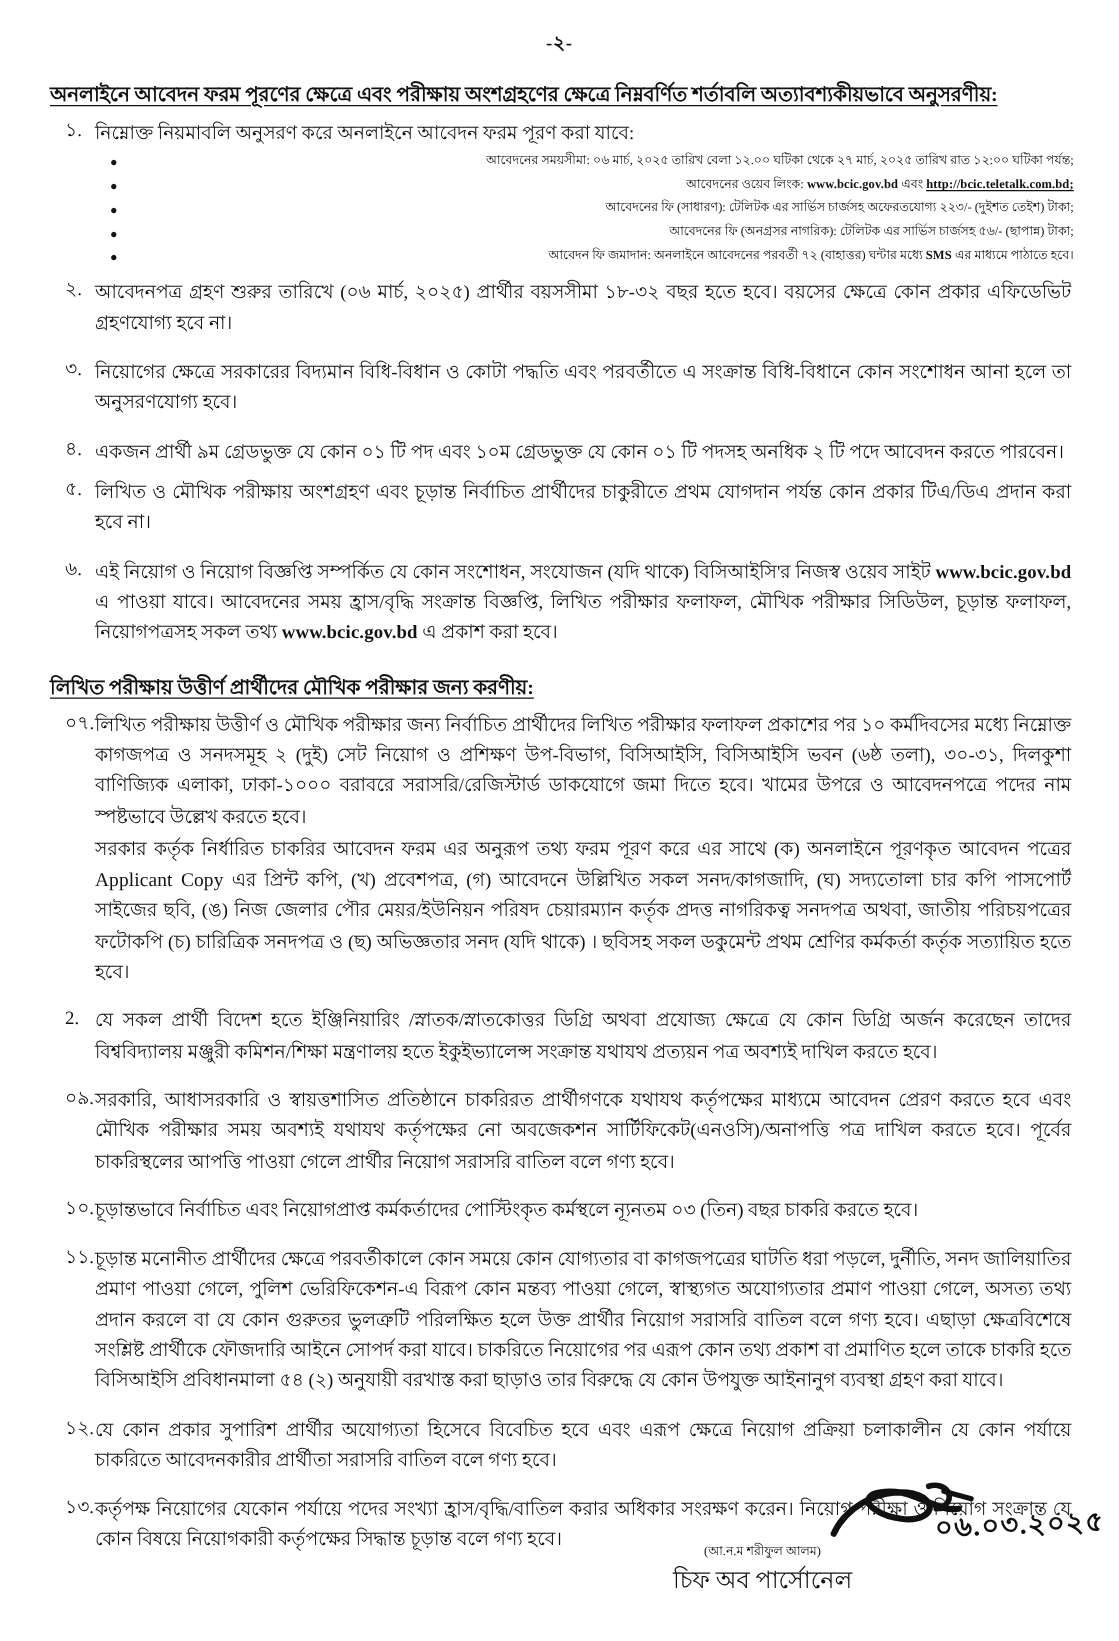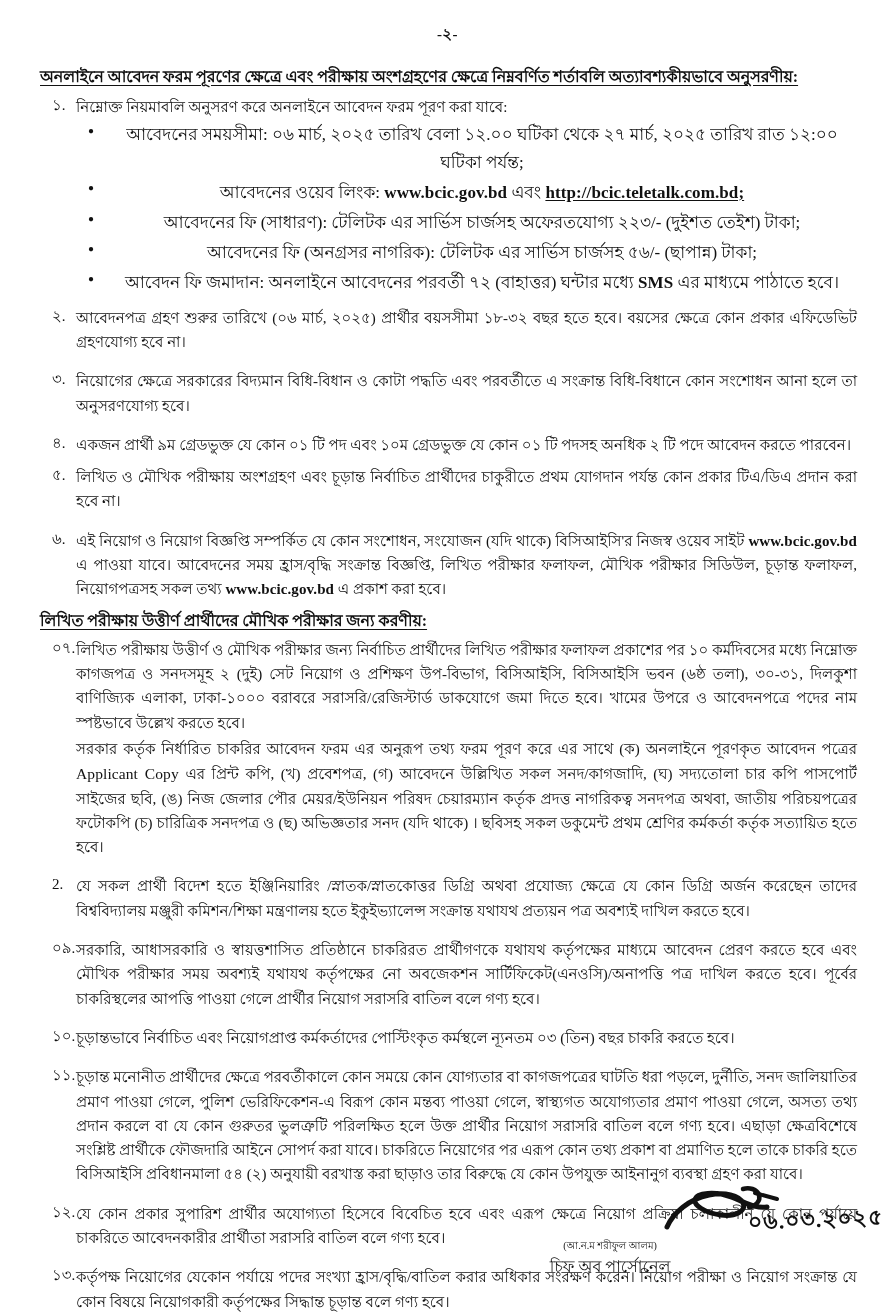--- a/index.html
+++ b/index.html
@@ -40,21 +40,21 @@
     font-size: 16px;
     text-decoration: underline;
     text-underline-offset: 3px;
     line-height: 1.45;
     margin: 0 0 5px 0;
     letter-spacing: -0.1px;
     text-align: justify;
     text-justify: inter-word;
   }
   .section-heading.second {
-    margin-top: 5px;
+    margin-top: 19px;
     margin-bottom: 4px;
   }
 
   
   .item {
     display: flex;
     align-items: flex-start;
     margin-bottom: 11px;
   }
   .item.tight { margin-bottom: 4px; }
@@ -82,23 +82,23 @@
   
   .bullets {
     list-style: none;
     margin: 2px 0 0 0;
     padding: 0 0 0 14px;
   }
   .bullets li {
     position: relative;
     padding-left: 17px;
     margin-bottom: 3px;
-    font-size: 17px;
+    font-size: 10px;
     line-height: 1.6;
-    text-align: center;
+    text-align: right;
   }
   .bullets li::before {
     content: "\25CF";
     position: absolute;
     left: 0;
     top: -0.5px;
     font-size: 10px;
     line-height: 1.9;
   }
 
@@ -137,21 +137,21 @@
     white-space: nowrap;
     transform: rotate(-2.2deg);
   }
   .sign-name {
     font-size: 10px;
     font-weight: 400;
     line-height: 1.5;
     white-space: nowrap;
   }
   .sign-title {
-    font-size: 16px;
+    font-size: 19px;
     font-weight: 400;
     line-height: 1.5;
     margin-top: 2px;
     white-space: nowrap;
   }
 </style>
 </head>
 <body>
 
 <div class="page">

